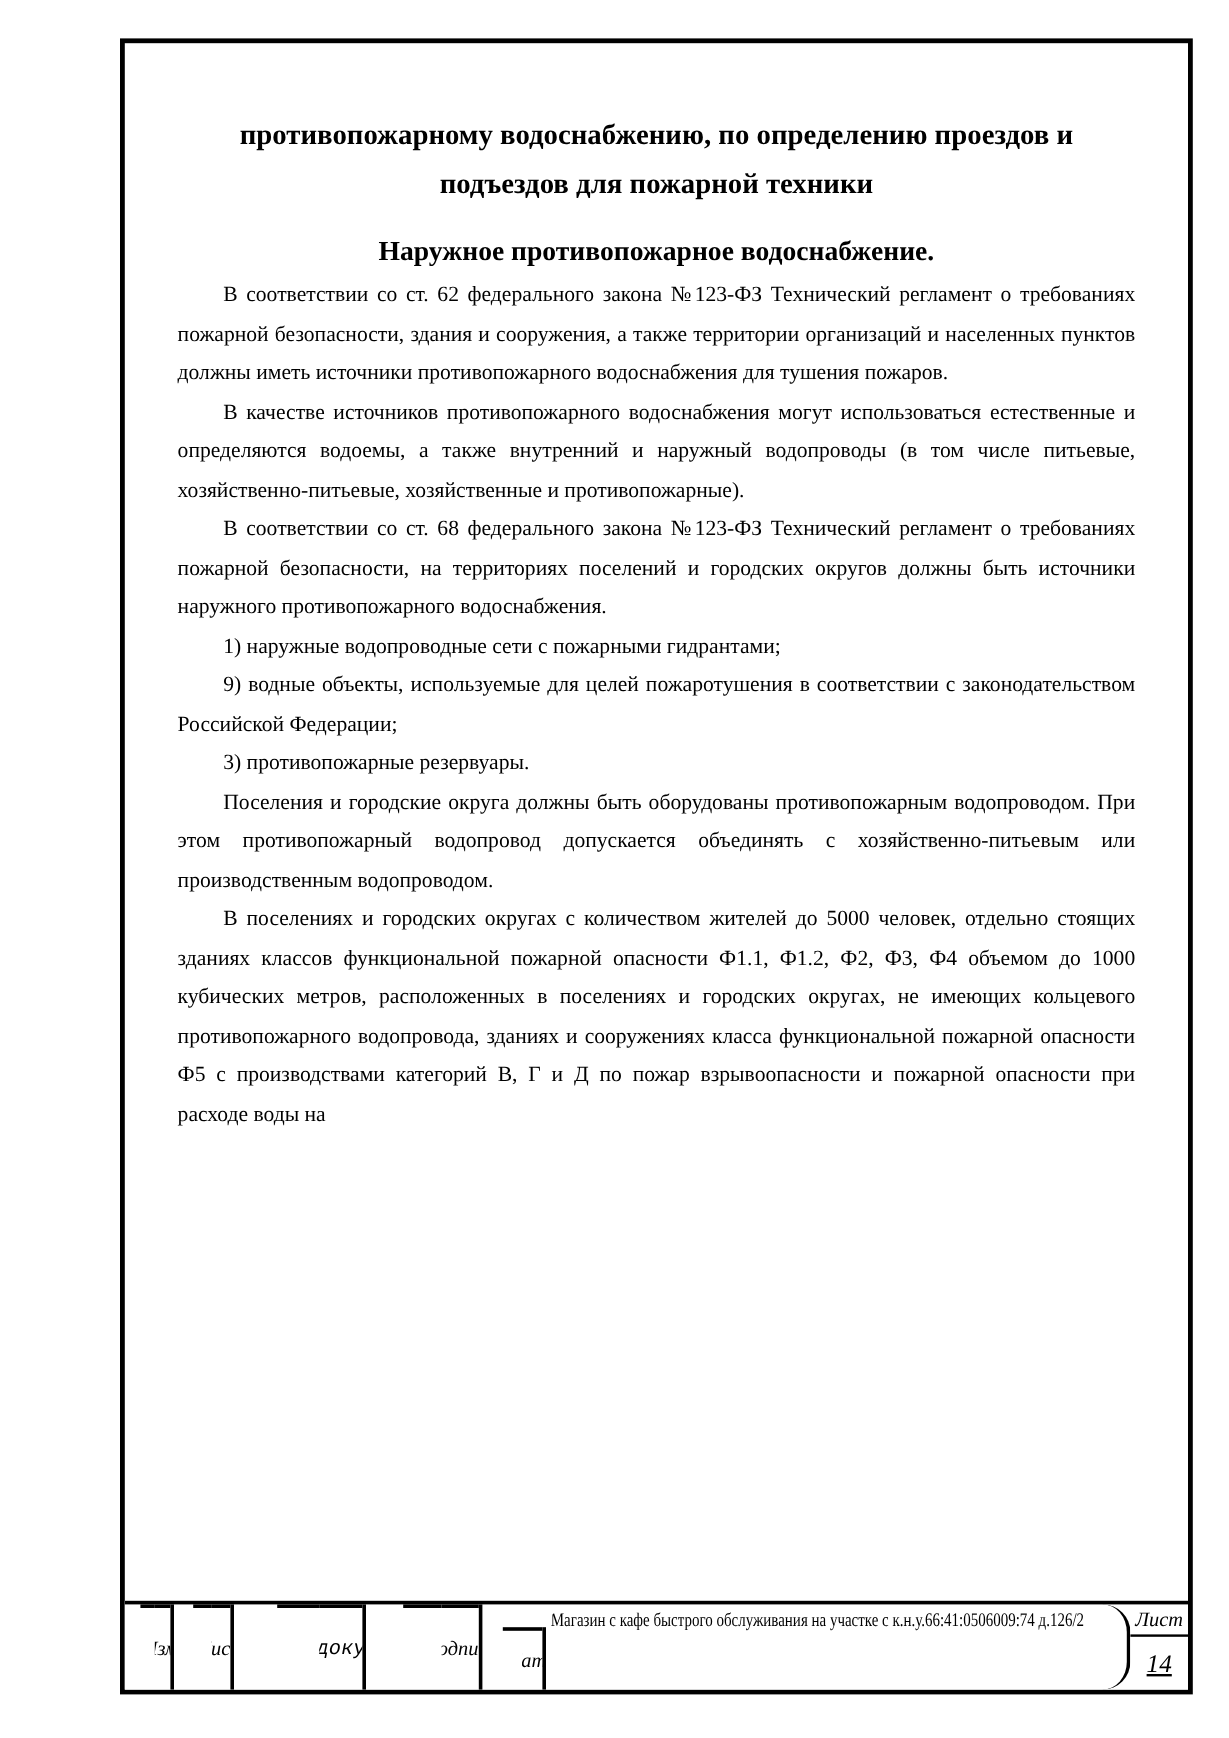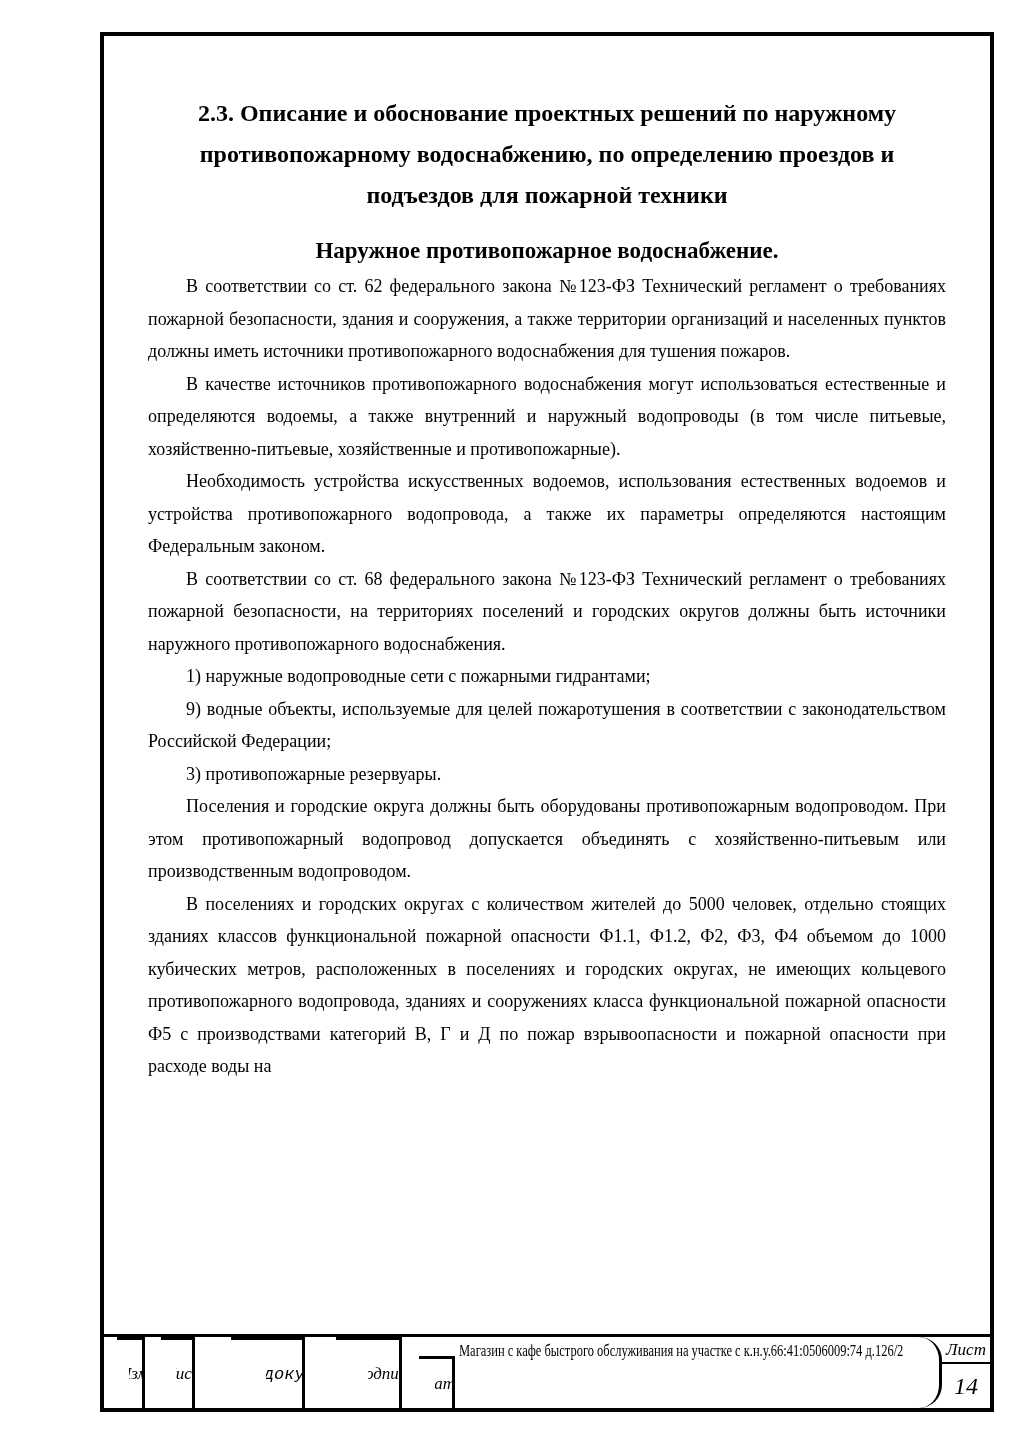--- a/index.html
+++ b/index.html
@@ -72,42 +72,40 @@
     transform:scaleX(0.78); transform-origin:left top;
   }
   .tb-sheet { width:48px; display:flex; flex-direction:column; }
   .tb-sheet .sheet-label {
     height:27px; border-bottom:2px solid #000;
     display:flex; align-items:center; justify-content:center;
     font-style:italic; font-size:17px;
   }
   .tb-sheet .sheet-number {
     flex:1; display:flex; align-items:center; justify-content:center;
-    font-style:italic; font-size:24px;
+    font-style:italic; font-size:21px;text-decoration:underline;
   }
 </style>
 </head>
 <body>
 
 <div class="page">
   <div class="frame">
 
     <div class="textcol">
       <div class="doc-heading">
-        <div>2.3. Описание и обоснование проектных решений по наружному</div>
         <div>противопожарному водоснабжению, по определению проездов и</div>
         <div>подъездов для пожарной техники</div>
       </div>
 
       <div class="doc-subheading">Наружное противопожарное водоснабжение.</div>
 
       <div class="bodytext">
         <p>В соответствии со ст. 62 федерального закона №123-ФЗ Технический регламент о требованиях пожарной безопасности, здания и сооружения, а также территории организаций и населенных пунктов должны иметь источники противопожарного водоснабжения для тушения пожаров.</p>
         <p>В качестве источников противопожарного водоснабжения могут использоваться естественные и определяются водоемы, а также внутренний и наружный водопроводы (в том числе питьевые, хозяйственно-питьевые, хозяйственные и противопожарные).</p>
-        <p>Необходимость устройства искусственных водоемов, использования естественных водоемов и устройства противопожарного водопровода, а также их параметры определяются настоящим Федеральным законом.</p>
         <p>В соответствии со ст. 68 федерального закона №123-ФЗ Технический регламент о требованиях пожарной безопасности, на территориях поселений и городских округов должны быть источники наружного противопожарного водоснабжения.</p>
         <p>1) наружные водопроводные сети с пожарными гидрантами;</p>
         <p>9) водные объекты, используемые для целей пожаротушения в соответствии с законодательством Российской Федерации;</p>
         <p>3) противопожарные резервуары.</p>
         <p>Поселения и городские округа должны быть оборудованы противопожарным водопроводом. При этом противопожарный водопровод допускается объединять с хозяйственно-питьевым или производственным водопроводом.</p>
         <p>В поселениях и городских округах с количеством жителей до 5000 человек, отдельно стоящих зданиях классов функциональной пожарной опасности Ф1.1, Ф1.2, Ф2, Ф3, Ф4 объемом до 1000 кубических метров, расположенных в поселениях и городских округах, не имеющих кольцевого противопожарного водопровода, зданиях и сооружениях класса функциональной пожарной опасности Ф5 с производствами категорий В, Г и Д по пожар взрывоопасности и пожарной опасности при расходе воды на</p>
       </div>
     </div>
 
     <div class="titleblock">

